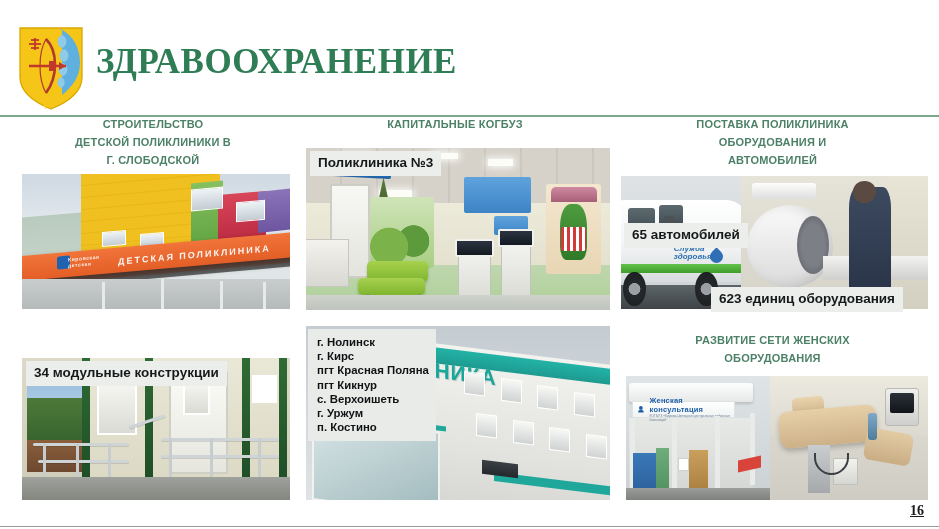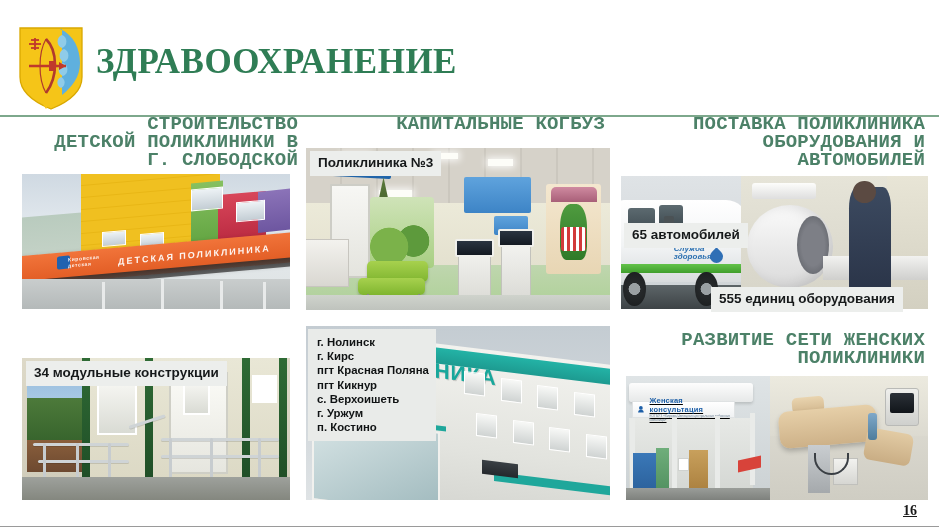--- a/index.html
+++ b/index.html
@@ -20,24 +20,24 @@
     font-weight: 700; font-size: 35px; letter-spacing: 0.5px;
     color: #2f7d55; white-space: nowrap;
   }
   .header-rule {
     position: absolute; left: 0; top: 97px; width: 939px; height: 2px;
     background: #7da88c;
   }
 
   
   .sec-head {
-    position: absolute; text-align: right;
-    font-family: Liberation Mono, monospace;
+    position: absolute; text-align: center;
+    font-family: Liberation Sans, sans-serif;
     font-weight: 700; color: #4c8168;
-    font-size: 19px; line-height: 18px; letter-spacing: 0.2px;
+    font-size: 11px; line-height: 18px; letter-spacing: 0.2px;
   }
 
   
   .photo { position: absolute; overflow: hidden; background: #cfd3d0; }
 
   
   .chip {
     position: absolute; background: #eceeec;
     font-family: "Liberation Sans", sans-serif;
     color: #16191a; padding: 4px 8px 5px 8px;
@@ -49,21 +49,21 @@
   .chip .l3 { font-weight: 700; font-size: 13px; }
 
   .list-chip {
     position: absolute; background: #e9ebe9; z-index: 6;
     padding: 6px 9px 7px 9px;
     font-size: 11.4px; line-height: 14.2px; color: #101314; font-weight: 700;
   }
   .list-chip div { white-space: nowrap; }
 
   .page-num {
-    position: absolute; right: 22px; bottom: 10px;
+    position: absolute; right: 15px; bottom: 10px;
     font-family: "Liberation Serif", serif; font-weight: 700;
     font-size: 14px; color: #1a1a1a; text-decoration: underline;
   }
   .footer-rule {
     position: absolute; left: 0; bottom: 2px; width: 939px; height: 1px;
     background: #9a9a9a;
   }
 
   
   .sc { position: absolute; inset: 0; }
@@ -217,21 +217,21 @@
     transform:skewY(7deg); transform-origin:left top;}
   .b-teal2 { position:absolute; background:#1fa79b; transform:skewY(7deg); transform-origin:left top;}
 
   
   .w-bg { position:absolute; inset:0; background:linear-gradient(180deg,#dfe4e6,#cbd1d3); }
   .w-roof { position:absolute; left:2%; top:6%; width:86%; height:15%;
     background:linear-gradient(180deg,#fdfdfd,#e6e8e8); border-radius:3px;
     box-shadow:0 2px 3px rgba(0,0,0,.15); }
   .w-sign { position:absolute; left:4%; top:20%; width:72%; height:14%;
     background:linear-gradient(180deg,#ffffff,#f0f2f3); border:1px solid #dfe2e3;
-    display:flex; align-items:center; gap:5px; padding-left:4px;text-decoration:underline; }
+    display:flex; align-items:center; gap:5px; padding-left:4px; }
   .w-signtxt { color:#1d5fa8; font-weight:700; font-size:7.5px; letter-spacing:.2px; }
   .w-signsub { color:#6a7e92; font-weight:400; font-size:3.4px; line-height:4px; }
   .w-wall { position:absolute; left:2%; top:34%; width:86%; height:66%;
     background:linear-gradient(180deg,#e7e9e6,#d2d5d1); }
   .w-bluedoor { position:absolute; left:5%; top:62%; width:16%; height:34%;
     background:linear-gradient(180deg,#3a78b8,#2a5f99); }
   .w-green { position:absolute; left:21%; top:58%; width:9%; height:40%;
     background:linear-gradient(180deg,#6fae7b,#4d8c5c); }
   .w-innerdoor { position:absolute; left:44%; top:60%; width:13%; height:36%;
     background:linear-gradient(180deg,#c8a05c,#a87d3c); }
@@ -404,21 +404,21 @@
       <div class="ct-person"></div>
       <div class="ct-head"></div>
     </div>
   </div>
 
   <div class="chip" style="left:624px; top:179px;margin-top:44px;">
     <span class="l1">65 автомобилей</span>
   </div>
 
   <div class="chip" style="left:711px; top:287px;">
-    <span class="l1">555 единиц оборудования</span>
+    <span class="l1">623 единиц оборудования</span>
   </div>
 
 
   <div class="photo" style="left:22px; top:358px; width:268px; height:142px;">
     <div class="sc">
       <div style="position:absolute; inset:0; background:linear-gradient(180deg,#ddd9c8,#cfcbb9);"></div>
       <div class="f-sky"></div>
       <div class="f-trees"></div>
       <div class="f-soil"></div>
       <div class="f-wall" style="left:24%; top:0; width:24%; height:84%;"></div>
@@ -478,21 +478,21 @@
     <div>г. Кирс</div>
     <div>пгт Красная Поляна</div>
     <div>пгт Кикнур</div>
     <div>с. Верхоишеть</div>
     <div>г. Уржум</div>
     <div>п. Костино</div>
   </div>
 
   <div class="sec-head" style="left:620px; top:331px; width:305px;">
     <div>РАЗВИТИЕ СЕТИ ЖЕНСКИХ</div>
-    <div>ПОЛИКЛИНИКИ</div>
+    <div>ОБОРУДОВАНИЯ</div>
   </div>
 
   <div class="photo" style="left:626px; top:376px; width:144px; height:124px;">
     <div class="sc">
       <div class="w-bg"></div>
       <div class="w-roof"></div>
       <div class="w-wall"></div>
       <div class="w-sign">
         <svg width="9" height="9" viewBox="0 0 10 10">
           <circle cx="5" cy="3" r="2.4" fill="#1d5fa8"></circle>

